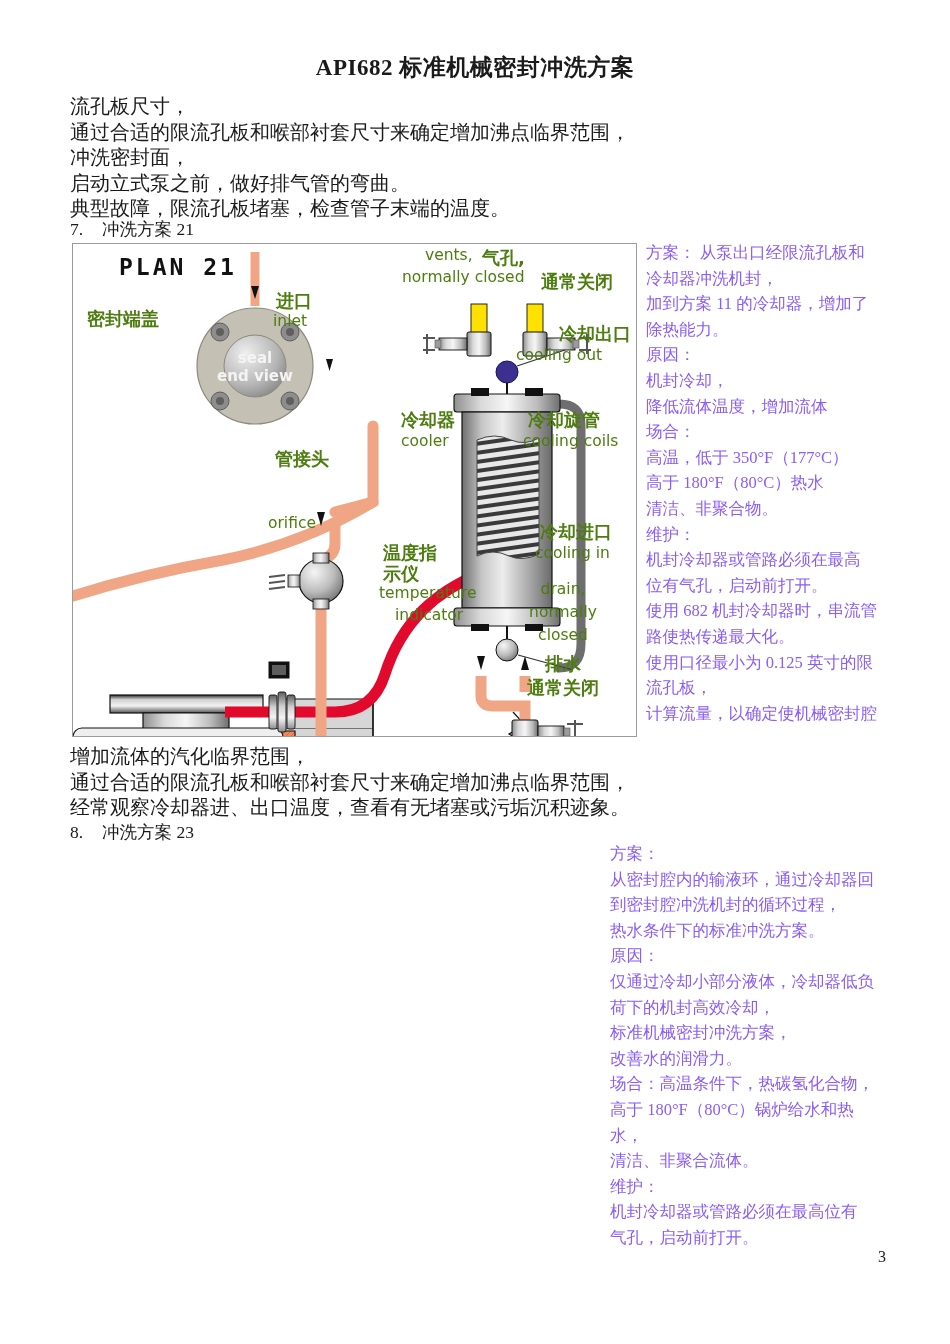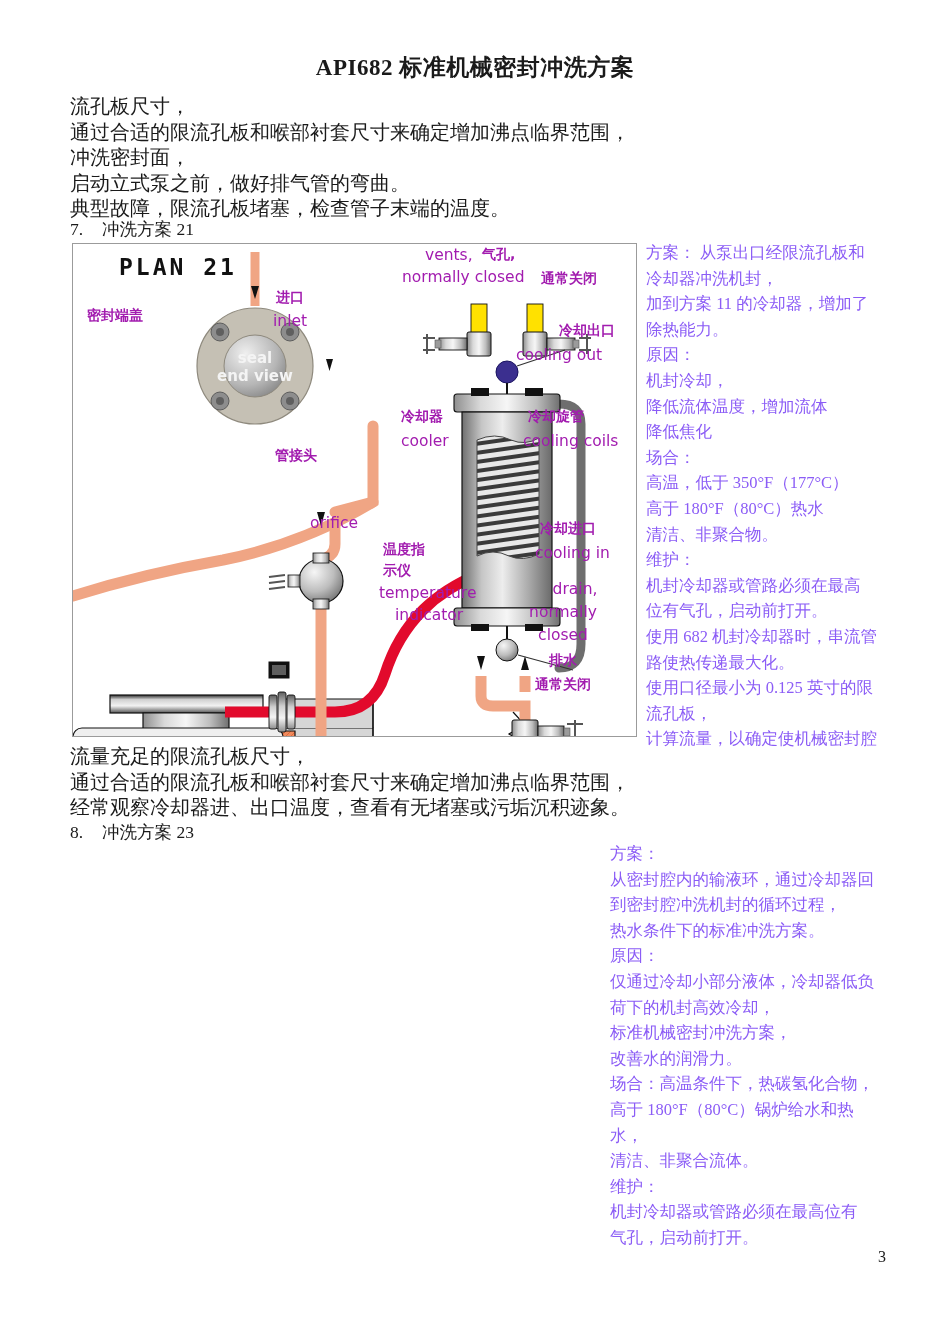--- a/index.html
+++ b/index.html
@@ -81,25 +81,25 @@
     height: 492px;
     border: 1px solid #9b9b9b;
     background: #ffffff;
     overflow: hidden;
   }
   #figure svg { display: block; }
 
   .fig-label {
     position: absolute;
     font-family: "DejaVu Sans", "Liberation Sans", sans-serif;
-    color: #a21caf;
+    color: #4d7c0f;
     white-space: nowrap;
   }
   .lbl-en { font-size: 15.5px; }
-  .lbl-cn { font-size: 14px; font-weight: bold; font-family: "DejaVu Sans","Liberation Sans",sans-serif; }
+  .lbl-cn { font-size: 18px; font-weight: bold; font-family: "DejaVu Sans","Liberation Sans",sans-serif; }
   .lbl-plan {
     font-family: "DejaVu Sans Mono", "Liberation Mono", monospace;
     font-size: 23px;
     font-weight: bold;
     letter-spacing: 3px;
     color: #111;
   }
   .ctr { text-align: center; }
 </style>
 </head>
@@ -369,62 +369,61 @@
     <div class="fig-label lbl-en" style="left:443px; top:102px;">cooling out</div>
 
     <div class="fig-label lbl-cn" style="left:328px; top:164px;">冷却器</div>
     <div class="fig-label lbl-en" style="left:328px; top:188px;">cooler</div>
 
     <div class="fig-label lbl-cn" style="left:455px; top:164px;">冷却旋管</div>
     <div class="fig-label lbl-en" style="left:450px; top:188px;">cooling coils</div>
 
     <div class="fig-label lbl-cn" style="left:202px; top:203px;">管接头</div>
 
-    <div class="fig-label lbl-en" style="left:195px; top:270px;margin-left:42px;">orifice</div>
+    <div class="fig-label lbl-en" style="left:195px; top:270px;">orifice</div>
 
     <div class="fig-label lbl-cn" style="left:310px; top:297px;">温度指</div>
     <div class="fig-label lbl-cn" style="left:310px; top:318px;">示仪</div>
     <div class="fig-label lbl-en" style="left:306px; top:340px;">temperature</div>
     <div class="fig-label lbl-en" style="left:322px; top:362px;">indicator</div>
 
     <div class="fig-label lbl-cn" style="left:467px; top:276px;">冷却进口</div>
     <div class="fig-label lbl-en" style="left:462px; top:300px;">cooling in</div>
 
-    <div class="fig-label lbl-en ctr" style="left:452px; top:336px; width:100px;">drain,</div>
+    <div class="fig-label lbl-en ctr" style="left:440px; top:336px; width:100px;">drain,</div>
     <div class="fig-label lbl-en ctr" style="left:440px; top:359px; width:100px;">normally</div>
     <div class="fig-label lbl-en ctr" style="left:440px; top:382px; width:100px;">closed</div>
     <div class="fig-label lbl-cn ctr" style="left:440px; top:408px; width:100px;">排水</div>
     <div class="fig-label lbl-cn ctr" style="left:436px; top:432px; width:108px;">通常关闭</div>
   </div>
 
   <div class="right-col" id="plan21-text">
       <p>方案：  从泵出口经限流孔板和</p>
       <p>冷却器冲洗机封，</p>
       <p>加到方案 11 的冷却器，增加了</p>
       <p>除热能力。</p>
       <p>原因：</p>
       <p>机封冷却，</p>
       <p>降低流体温度，增加流体</p>
-      <p>降低焦化</p>
       <p>场合：</p>
       <p>高温，低于 350°F（177°C）</p>
       <p>高于 180°F（80°C）热水</p>
       <p>清洁、非聚合物。</p>
       <p>维护：</p>
       <p>机封冷却器或管路必须在最高</p>
       <p>位有气孔，启动前打开。</p>
       <p>使用 682 机封冷却器时，串流管</p>
       <p>路使热传递最大化。</p>
       <p>使用口径最小为 0.125 英寸的限</p>
       <p>流孔板，</p>
       <p>计算流量，以确定使机械密封腔</p>
     </div>
 
   <div class="left-block" id="below-lines">
-      <p>流量充足的限流孔板尺寸，</p>
+      <p>增加流体的汽化临界范围，</p>
       <p>通过合适的限流孔板和喉部衬套尺寸来确定增加沸点临界范围，</p>
       <p>经常观察冷却器进、出口温度，查看有无堵塞或污垢沉积迹象。</p>
     </div>
 
   <div class="sec-line" id="sec8">
     <span class="sec-num">8.</span><span>冲洗方案 23</span>
   </div>
 
   <div class="right-col" id="plan23-text">
       <p>方案：</p>

